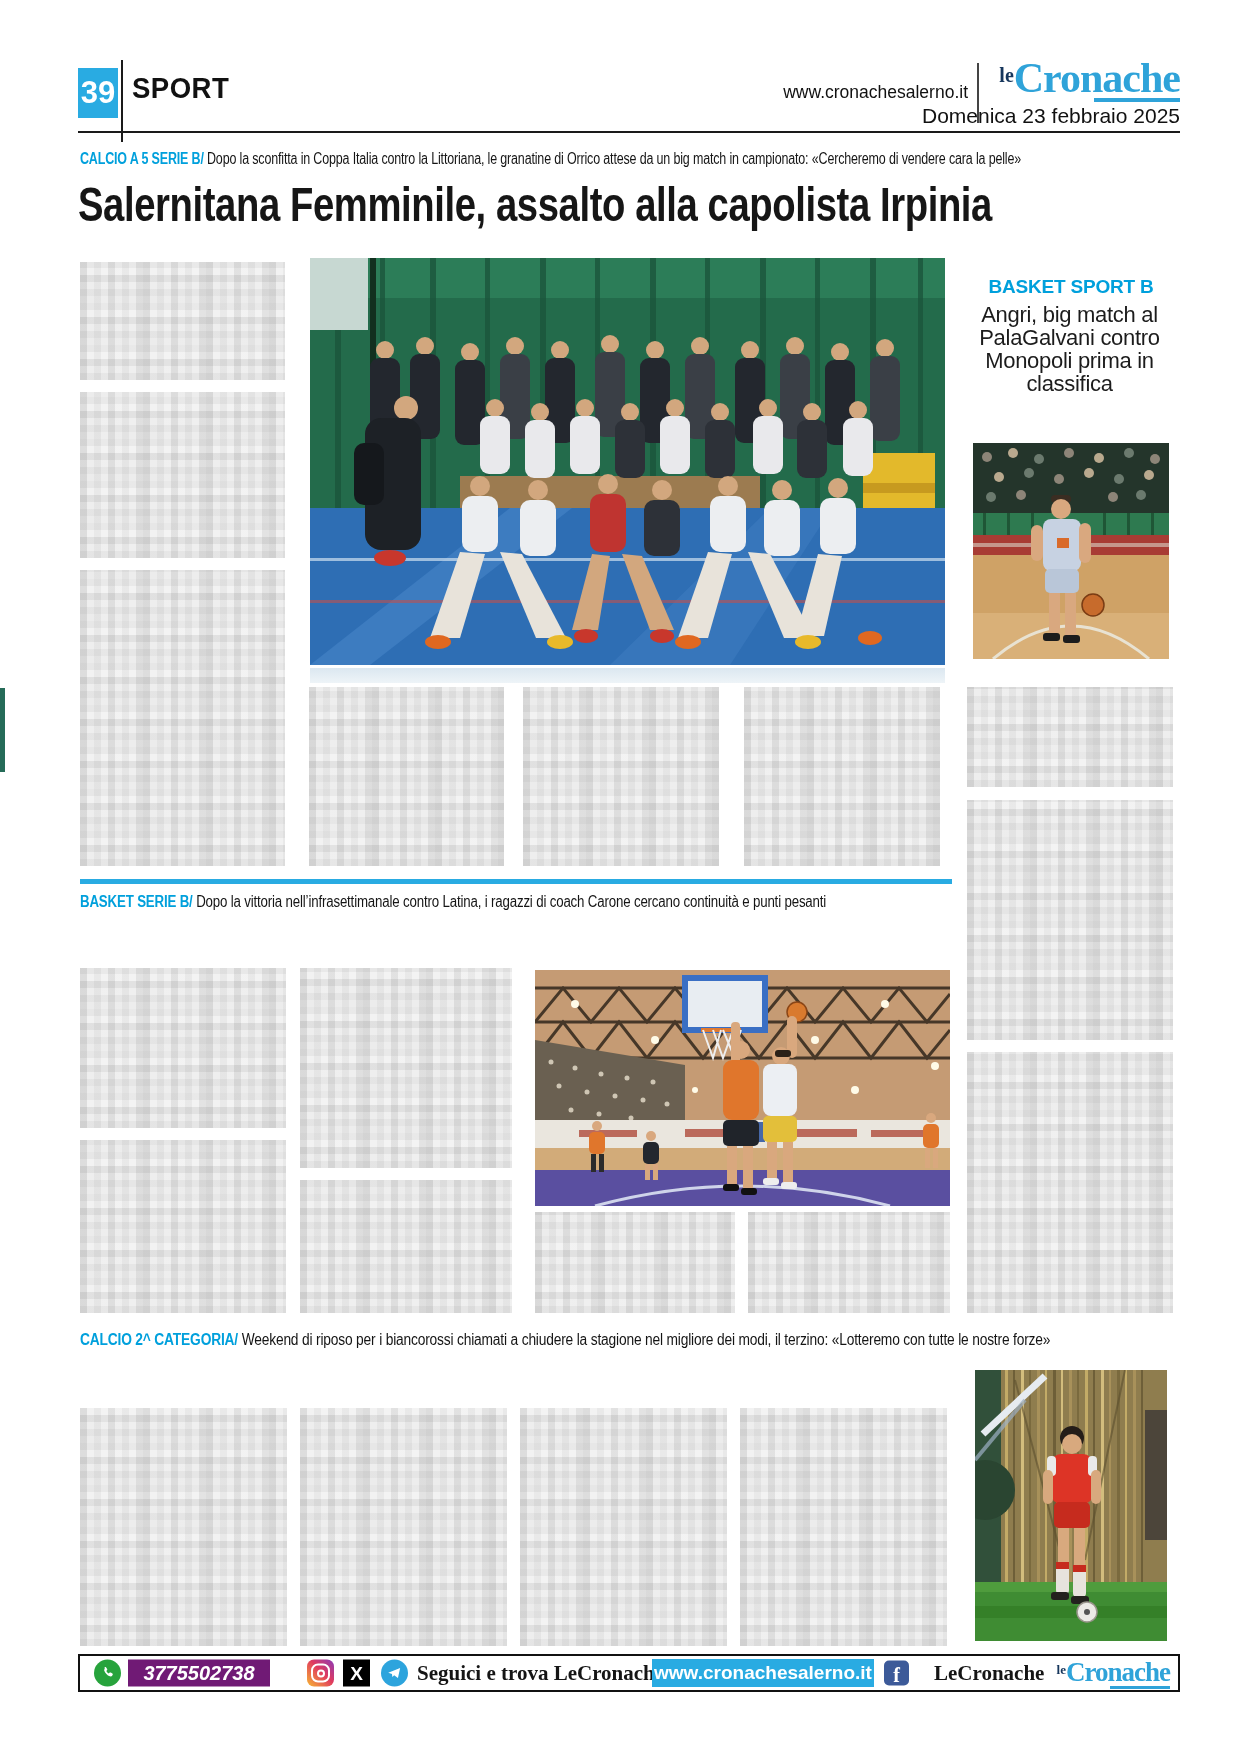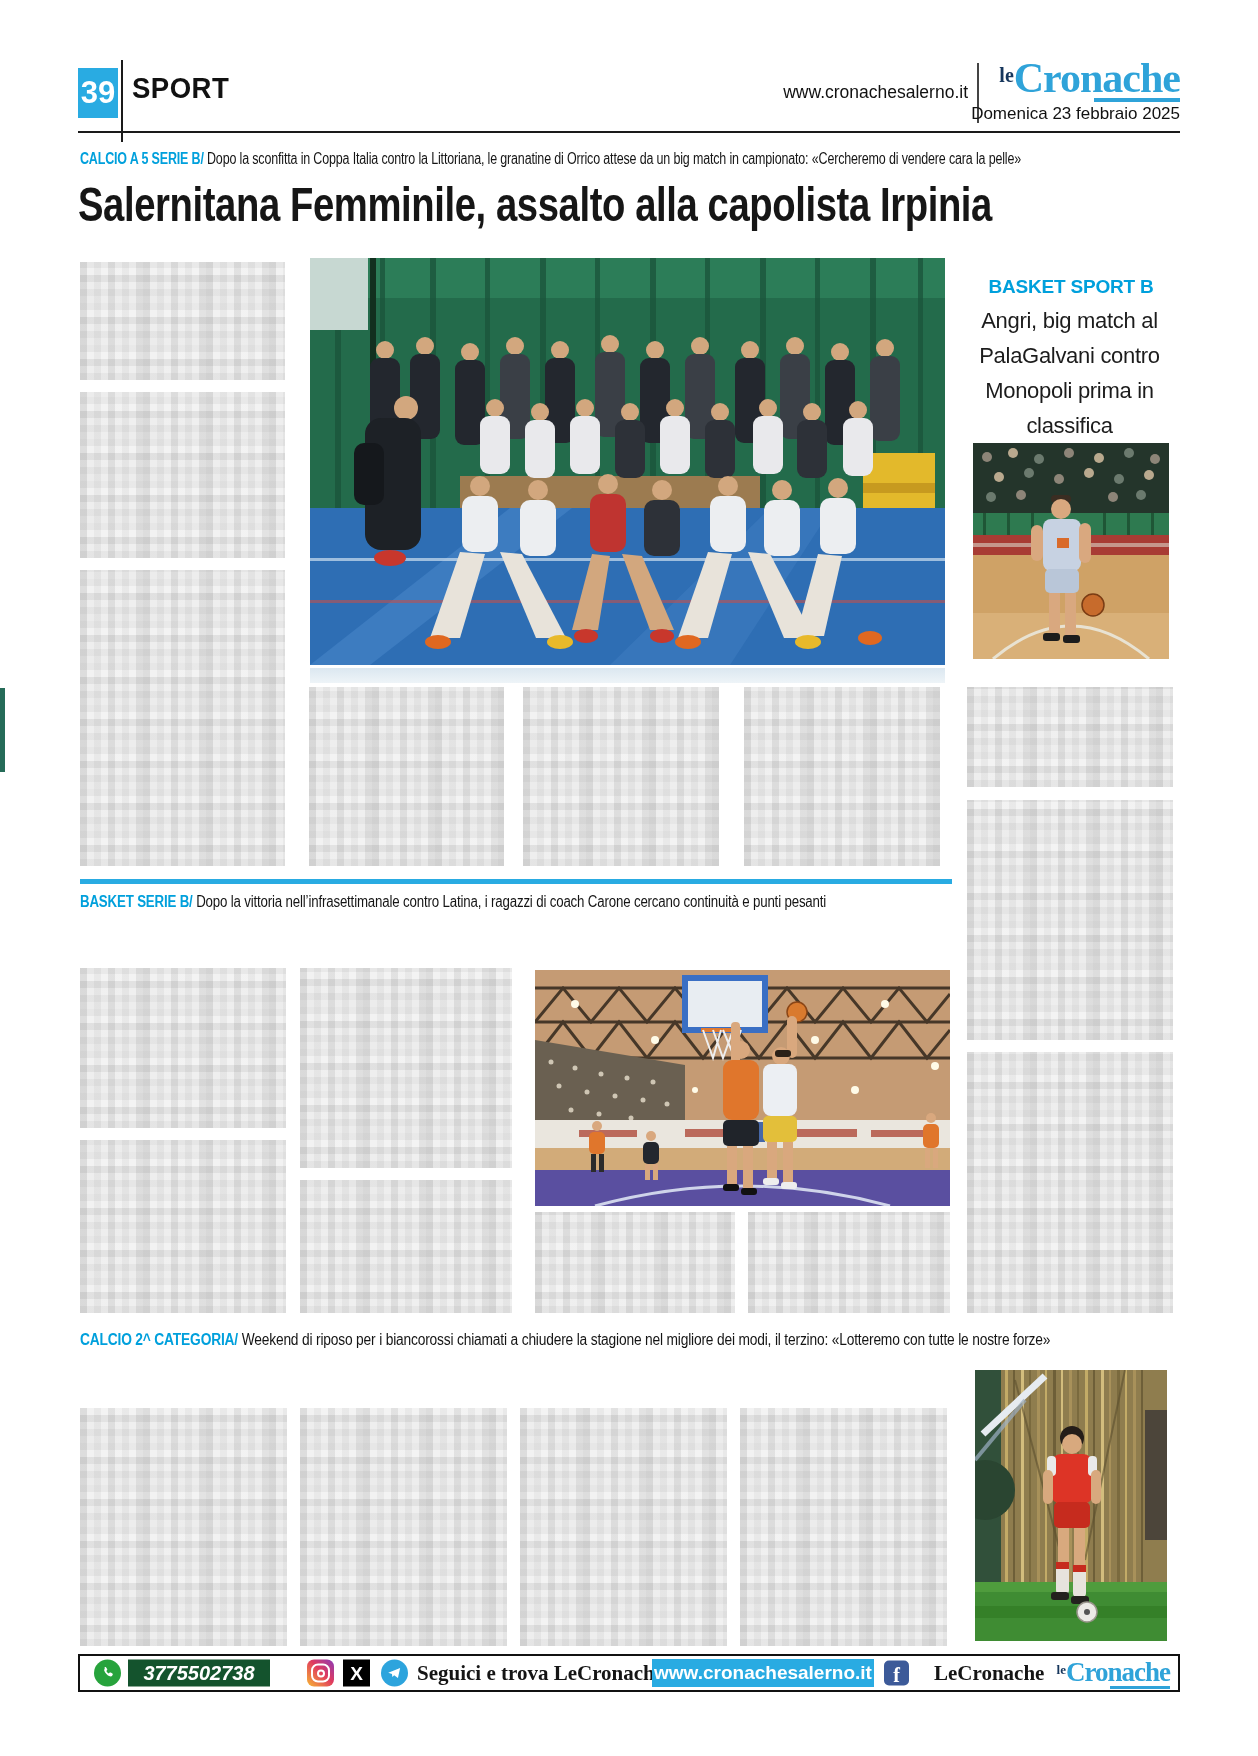--- a/index.html
+++ b/index.html
@@ -11,51 +11,51 @@
            display:flex;align-items:center;justify-content:center;}
   .section-title{font-size:29px;font-weight:800;letter-spacing:.5px;color:#111;
                  transform:scaleX(.95);transform-origin:0 50%;white-space:nowrap;}
   .hdr-site{font-size:17.5px;color:#111;}
   .vrule{background:#1a1a1a;}
   .hrule{background:#1a1a1a;}
   .masthead{white-space:nowrap;text-align:right;}
   .m-le{font-family:"Liberation Serif",serif;font-weight:bold;color:#16365c;font-size:20px;vertical-align:10px;margin-top:44px;}
   .m-name{font-family:"Liberation Serif",serif;font-weight:bold;color:#2fa3d9;font-size:42px;letter-spacing:-1px;}
   .m-strip{display:block;margin-left:auto;margin-top:-4px;width:86px;height:4px;background:#2fa3d9;}
-  .hdr-date{font-size:17px;color:#111;text-align:right;}
+  .hdr-date{font-size:21px;color:#111;text-align:right;}
   
   .kicker{white-space:nowrap;font-size:16px;letter-spacing:-.2px;transform-origin:0 50%;}
   .kicker .klabel{color:#00a0dc;font-weight:bold;}
   .kicker .ktext{color:#151515;}
   .headline{font-weight:bold;color:#161616;white-space:nowrap;transform-origin:0 0;letter-spacing:-.5px;}
   .h1{font-size:49px;transform:scaleX(.78);}
   .h2{font-size:33px;transform:scaleX(.72);}
   .h3{font-size:36px;transform:scaleX(.66);}
   .sq78{transform:scaleX(.78);} .sq83{transform:scaleX(.83);} .sq86{transform:scaleX(.86);}
   
   .sb-label{color:#00a0dc;font-weight:bold;font-size:19px;text-align:center;letter-spacing:-.2px;}
-  .sb-head{font-size:22px;line-height:35px;color:#1c1c1c;text-align:center;letter-spacing:-.3px;}
+  .sb-head{font-size:22px;line-height:23px;color:#1c1c1c;text-align:center;letter-spacing:-.3px;}
   
   .pix{background:
     repeating-linear-gradient(90deg, rgba(70,70,70,.12) 0 7px, rgba(255,255,255,.02) 7px 14px,
       rgba(90,90,90,.06) 14px 21px, rgba(255,255,255,.10) 21px 28px, rgba(80,80,80,.10) 28px 35px,
       rgba(255,255,255,.04) 35px 42px, rgba(60,60,60,.05) 42px 49px, rgba(255,255,255,.08) 49px 56px,
       rgba(75,75,75,.09) 56px 63px),
     repeating-linear-gradient(0deg, #e4e4e4 0 7px, #eeeeee 7px 14px, #e0e0e0 14px 21px,
       #f2f2f2 21px 28px, #e7e7e7 28px 35px, #ececec 35px 42px);}
   .accent-rule{background:#29abe2;}
   .caption-strip{background:linear-gradient(#dbe7f0,#eef4f8);}
   .photo{display:block;}
   
   .footer-box{border:2px solid #111;background:#fff;}
   .f-item{position:absolute;top:50%;transform:translateY(-50%);}
   .f-circle{width:27px;height:27px;border-radius:50%;display:flex;align-items:center;justify-content:center;}
   .f-wa{background:#27a33c;}
   .f-tg{background:#2da4dd;}
-  .f-num{background:#14532d;color:#fff;font-weight:bold;font-style:italic;font-size:20px;
+  .f-num{background:#701a75;color:#fff;font-weight:bold;font-style:italic;font-size:20px;
          width:142px;text-align:center;padding:2px 0;}
   .f-web{background:#29abe2;color:#fff;font-weight:bold;font-size:19px;width:222px;text-align:center;padding:3px 0;}
   .f-follow,.f-fbname{font-family:"Liberation Serif",serif;font-weight:bold;font-size:21px;color:#151515;white-space:nowrap;}
   .ig{width:27px;height:27px;border-radius:7px;position:relative;
       background:linear-gradient(45deg,#f7b733,#e03a5e 55%,#8a3ab9);}
   .ig::before{content:"";position:absolute;inset:4px;border:2px solid #fff;border-radius:7px;}
   .ig::after{content:"";position:absolute;left:10px;top:10px;width:4px;height:4px;border:2px solid #fff;border-radius:50%;}
   .xi{width:27px;height:27px;background:#000;color:#fff;font-weight:bold;font-size:19px;
       display:flex;align-items:center;justify-content:center;}
   .fb{width:25px;height:25px;border-radius:5px;background:#3c5a99;color:#fff;

